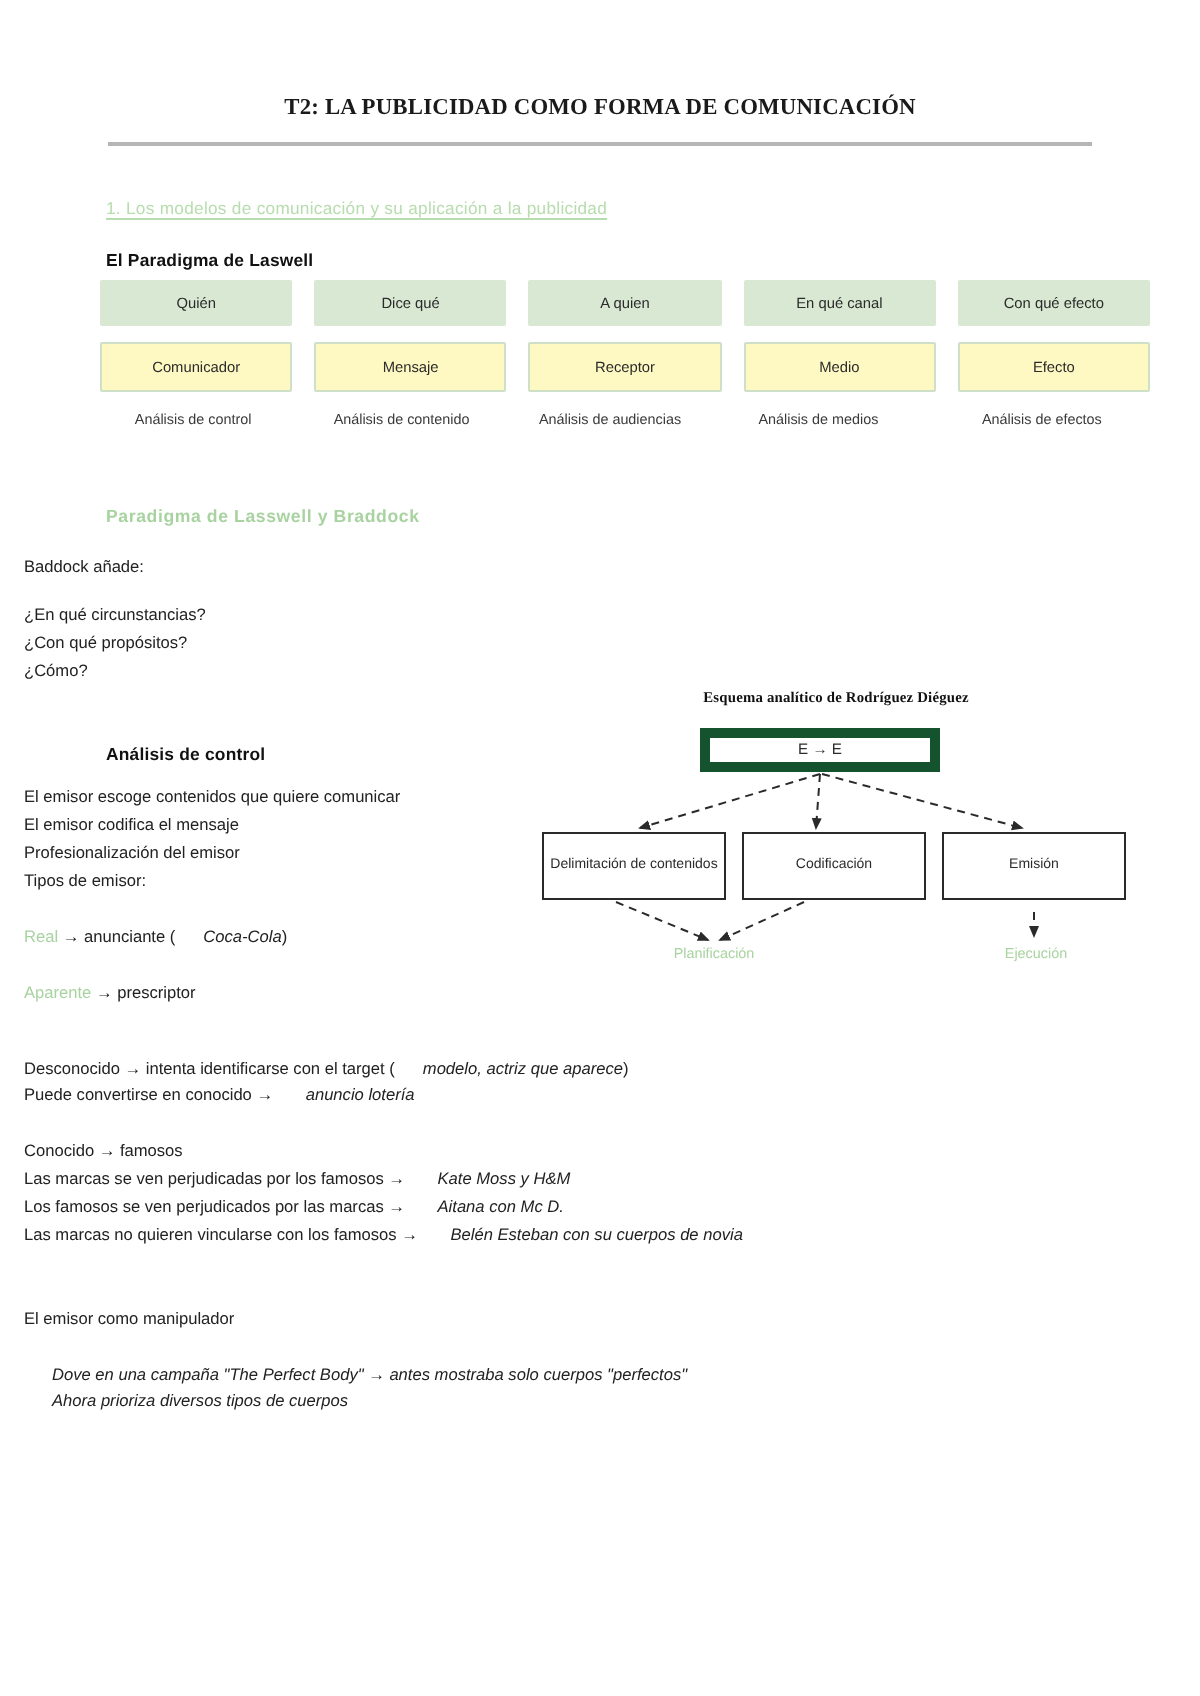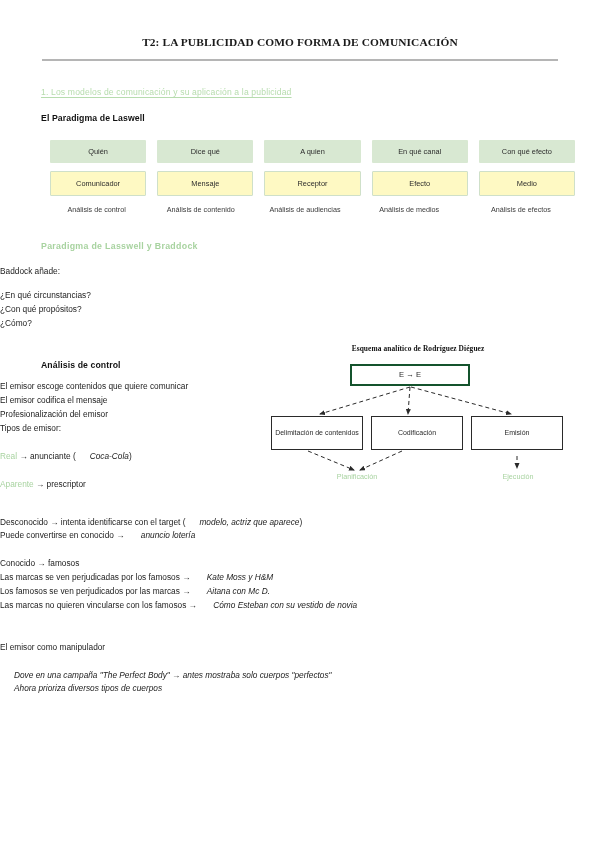--- a/index.html
+++ b/index.html
@@ -7,21 +7,21 @@
   body {
     width: 600px;
     height: 848px;
     background: #ffffff;
     font-family: "Liberation Sans", sans-serif;
     color: #231f20;
     position: relative;
     overflow: hidden;
   }
 
-  .page { position: relative; width: 600px; height: 848px; padding: 0; }
+  .page { position: relative; width: 600px; height: 848px; padding: 12px; }
 
   
   .doc-title {
     font-family: "Liberation Serif", serif;
     font-weight: bold;
     font-size: 11.4px;
     letter-spacing: 0.1px;
     text-align: center;
     margin: 0;
     padding: 36px 40px 0 40px;
@@ -141,21 +141,21 @@
     color: #2b2b2b;
     display: flex;
     align-items: center;
     justify-content: center;
     text-align: center;
     line-height: 1.35;
     padding: 2px;
   }
   .dg-box.top {
     left: 82px; top: 20px; width: 120px; height: 22px;
-    border: 2px solid #14532d;
+    border: 5px solid #14532d;
     font-size: 7.6px;
   }
   .dg-box.b1 { left: 3px;   top: 72px; width: 92px; height: 34px; }
   .dg-box.b2 { left: 103px; top: 72px; width: 92px; height: 34px; }
   .dg-box.b3 { left: 203px; top: 72px; width: 92px; height: 34px; }
   .dg-label {
     position: absolute;
     font-size: 7.2px;
     color: #a8d3a0;
     text-align: center;
@@ -181,22 +181,22 @@
       <div class="lw-cell green">Quién</div>
       <div class="lw-cell green">Dice qué</div>
       <div class="lw-cell green">A quien</div>
       <div class="lw-cell green">En qué canal</div>
       <div class="lw-cell green">Con qué efecto</div>
     </div>
     <div class="lw-row r2">
       <div class="lw-cell white">Comunicador</div>
       <div class="lw-cell white">Mensaje</div>
       <div class="lw-cell white">Receptor</div>
+      <div class="lw-cell white">Medio</div>
       <div class="lw-cell white">Efecto</div>
-      <div class="lw-cell white">Medio</div>
     </div>
     <div class="lw-row r3">
       <div class="lw-cell plain">Análisis de control</div>
       <div class="lw-cell plain">Análisis de contenido</div>
       <div class="lw-cell plain">Análisis de audiencias</div>
       <div class="lw-cell plain">Análisis de medios</div>
       <div class="lw-cell plain wide">Análisis de efectos</div>
     </div>
   </div>
 
@@ -303,21 +303,21 @@
     <li class="item l6">
       
       <span>Las marcas se ven perjudicadas por los famosos → </span><span class="ital">Kate Moss y H&amp;M</span>
     </li>
     <li class="item l6">
       
       <span>Los famosos se ven perjudicados por las marcas → </span><span class="ital">Aitana con Mc D.</span>
     </li>
     <li class="item l6" style="padding-right:42px;">
       
-      <span>Las marcas no quieren vincularse con los famosos → </span><span class="ital">Cómo Esteban con su vestido de novia</span>
+      <span>Las marcas no quieren vincularse con los famosos → </span><span class="ital">Belén Esteban con su cuerpos de novia</span>
     </li>
   </ul>
 
   <div class="sp-14"></div>
 
 
   <div class="sp-14"></div>
 
   <ul class="lvl">
     <li class="item l1">

